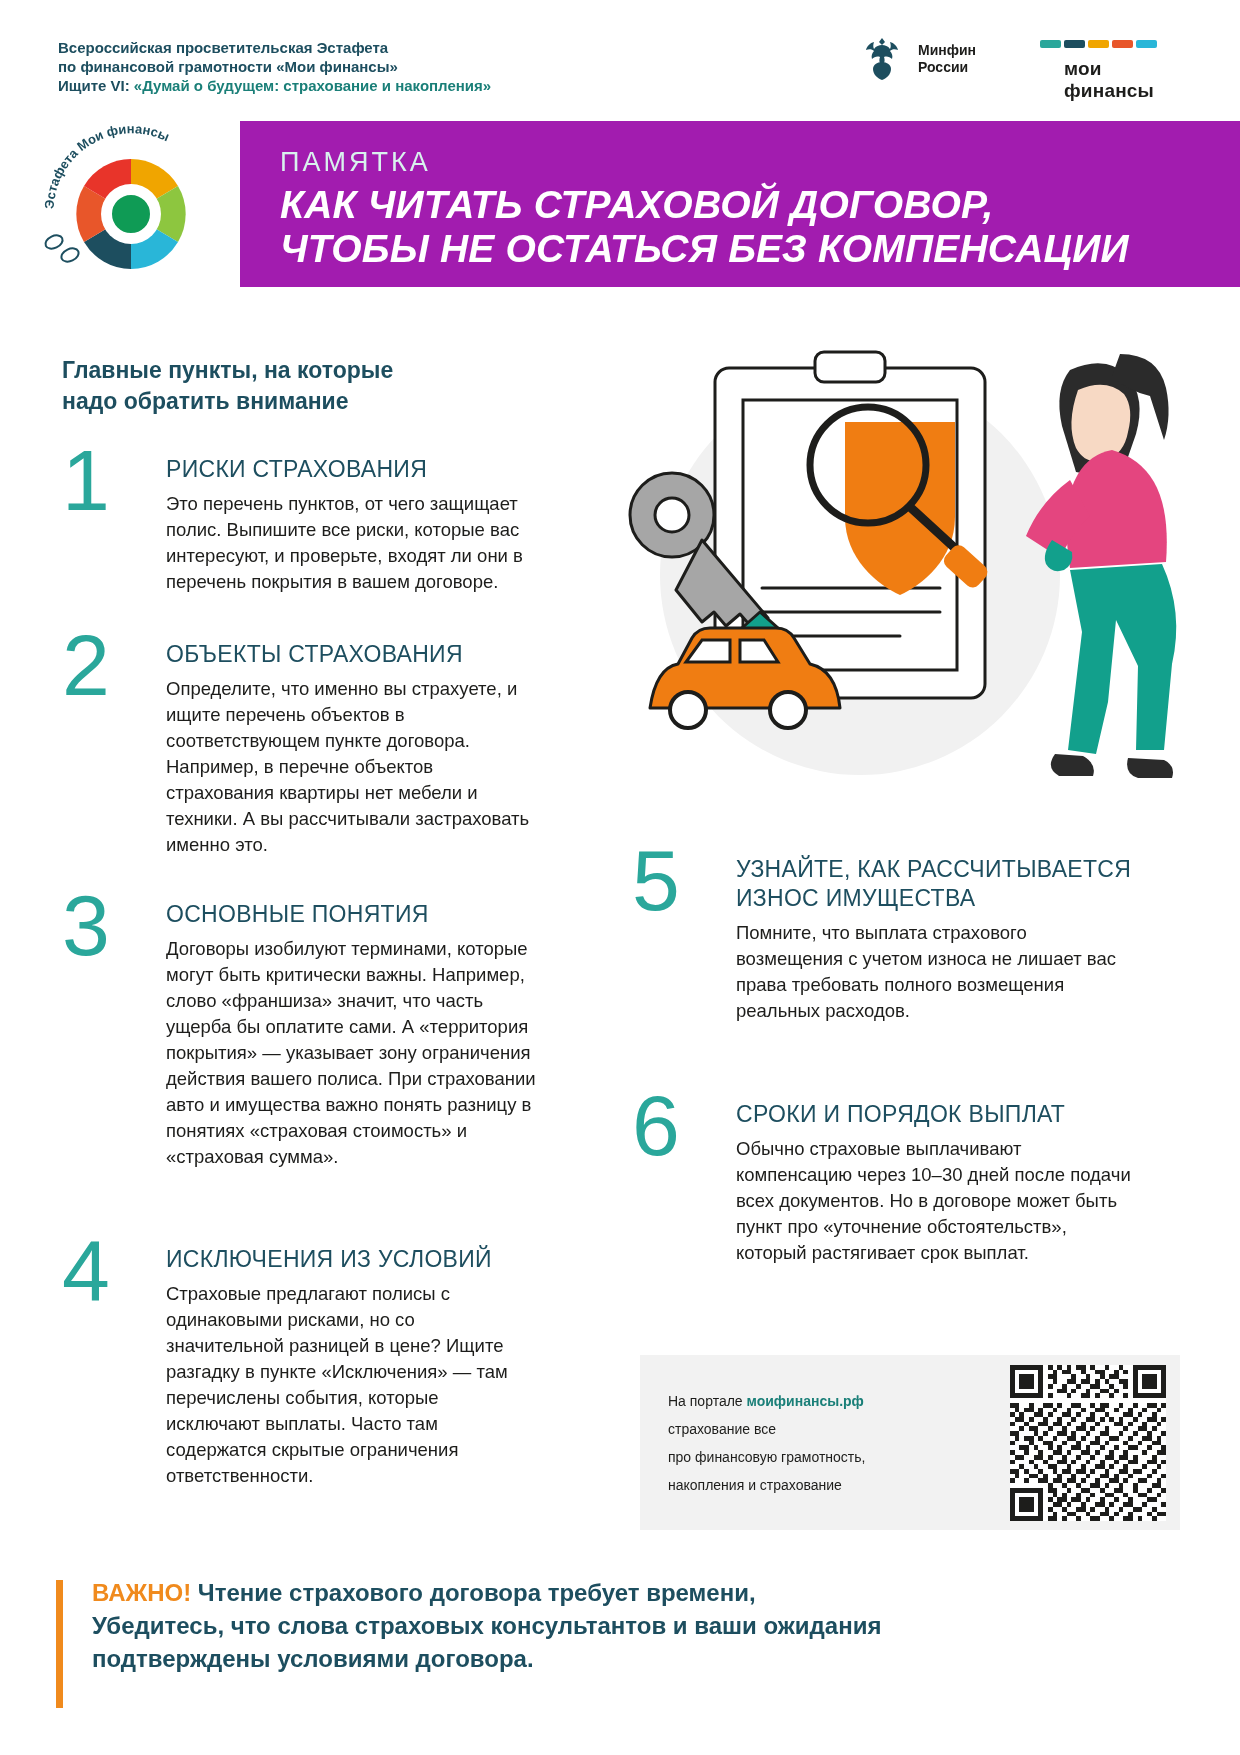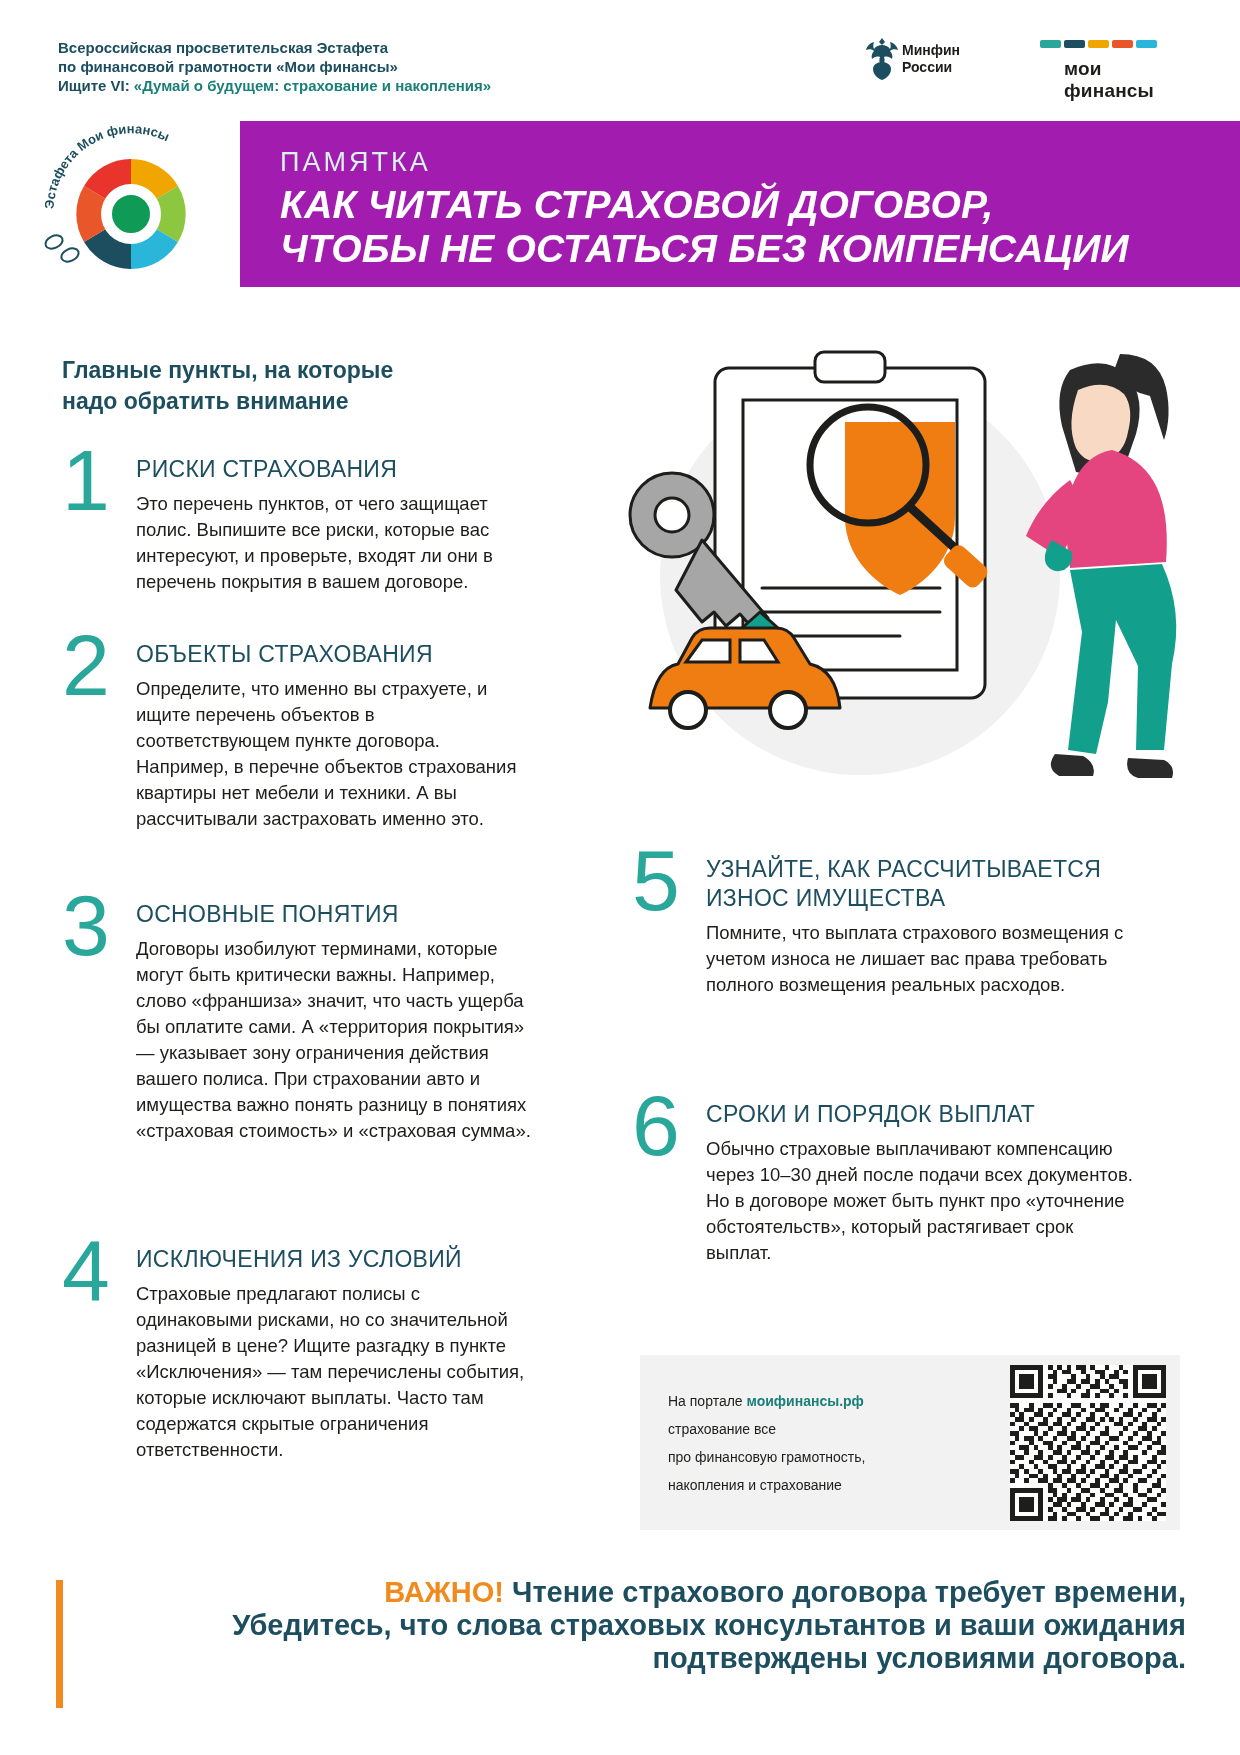--- a/index.html
+++ b/index.html
@@ -20,21 +20,21 @@
     position: absolute; top: 34px; left: 0; width: 1240px; height: 72px;
   }
   .estafeta-text {
     position: absolute; left: 58px; top: 4px;
     font-size: 15px; line-height: 19px; font-weight: 700; color: #1d4e5f;
   }
   .estafeta-text .stage { color: #1d4e5f; }
   .estafeta-text .stage b { color: #1a7f78; }
   .minfin {
     position: absolute; left: 862px; top: 2px;
-    display: flex; align-items: center; gap: 0;
+    display: flex; align-items: center; gap: 16px;
   }
   .minfin-emblem {
     width: 40px; height: 46px; position: relative;
   }
   .minfin-label {
     font-size: 14px; line-height: 17px; font-weight: 700; color: #1d1d1b;
   }
   .mf-logo {
     position: absolute; left: 1040px; top: 6px; width: 146px;
   }
@@ -73,21 +73,21 @@
     font-size: 86px; line-height: 86px; font-weight: 300; color: #2aa79b;
   }
   .item .head {
     font-size: 23px; font-weight: 400; color: #1d4e5f; letter-spacing: .3px;
     line-height: 29px;
   }
   .item .body {
     margin-top: 7px;
     font-size: 18.5px; line-height: 26px; color: #1d1d1b;
   }
-  .item .txtwrap { margin-left: 74px; }
+  .item .txtwrap { margin-left: 104px; }
 
   
   .illo { position: absolute; left: 600px; top: 330px; width: 620px; height: 470px; }
 
   
   .qr-block {
     position: absolute; left: 640px; top: 1355px; width: 540px; height: 175px;
     background: #f2f2f2; display: flex; align-items: center;
   }
   .qr-text {
@@ -99,21 +99,21 @@
 
   
   .footer {
     position: absolute; left: 56px; top: 1576px; width: 1130px;
   }
   .footer .bar {
     position: absolute; left: 0; top: 4px; width: 7px; height: 128px; background: #f08a1d;
   }
   .footer .ftext {
     margin-left: 36px;
-    font-size: 29px; line-height: 33px; font-weight: 700; color: #1d4e5f; text-align: right;
+    font-size: 24px; line-height: 33px; font-weight: 700; color: #1d4e5f;
   }
   .footer .ftext .vazhno { color: #f08a1d; }
 </style>
 </head>
 <body>
 
 <div class="page">
 
   <div class="top-header">
     <div class="estafeta-text">

